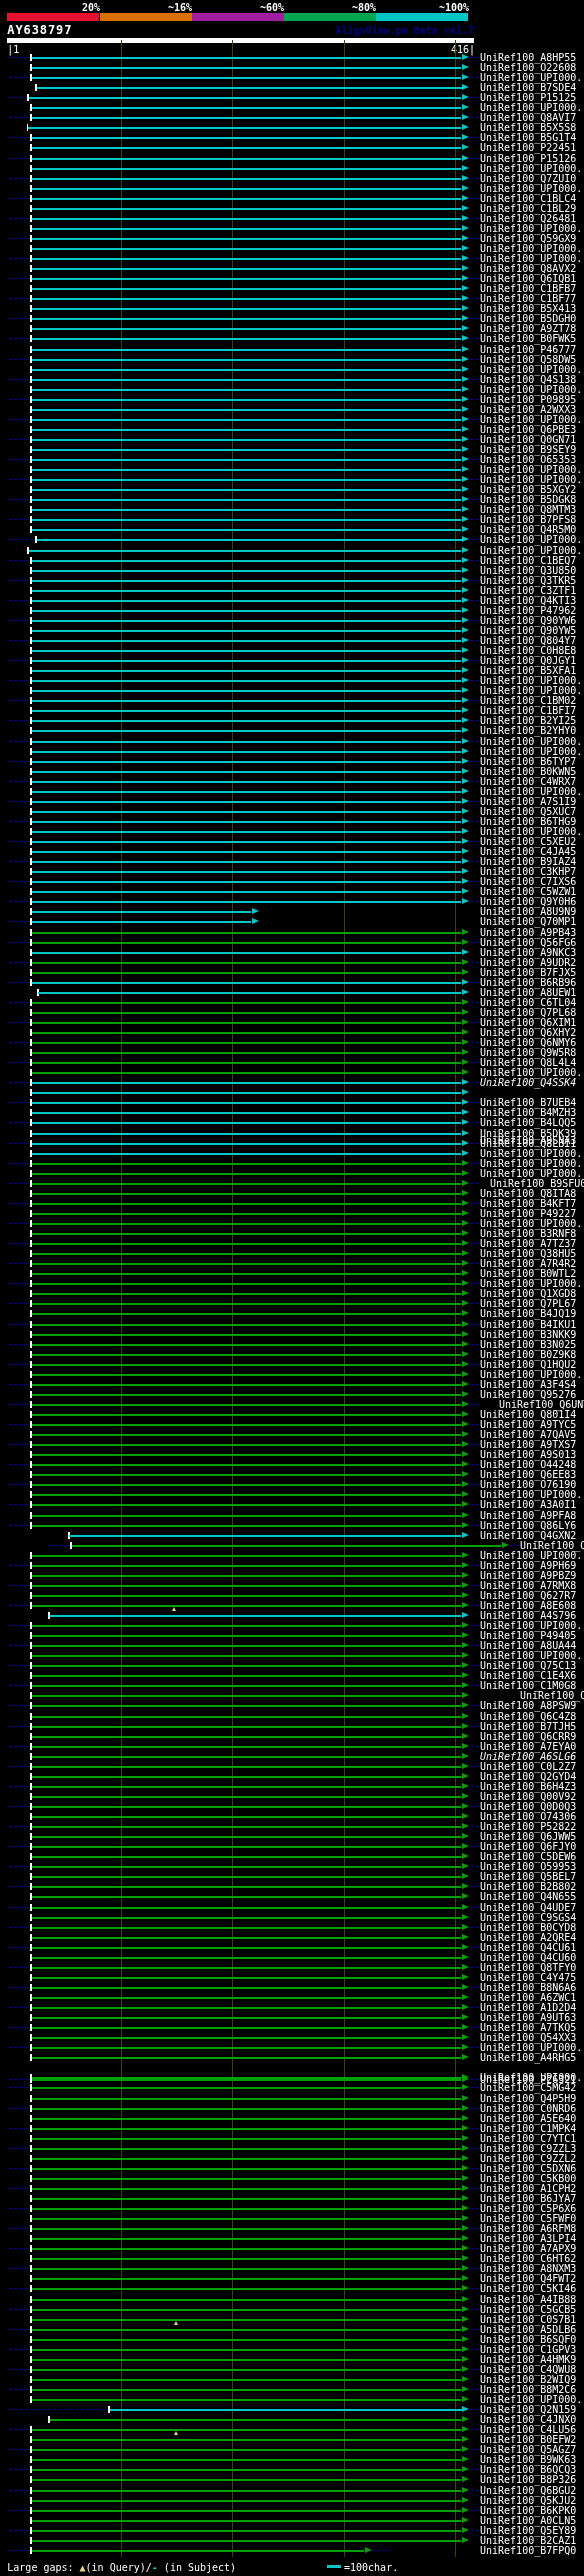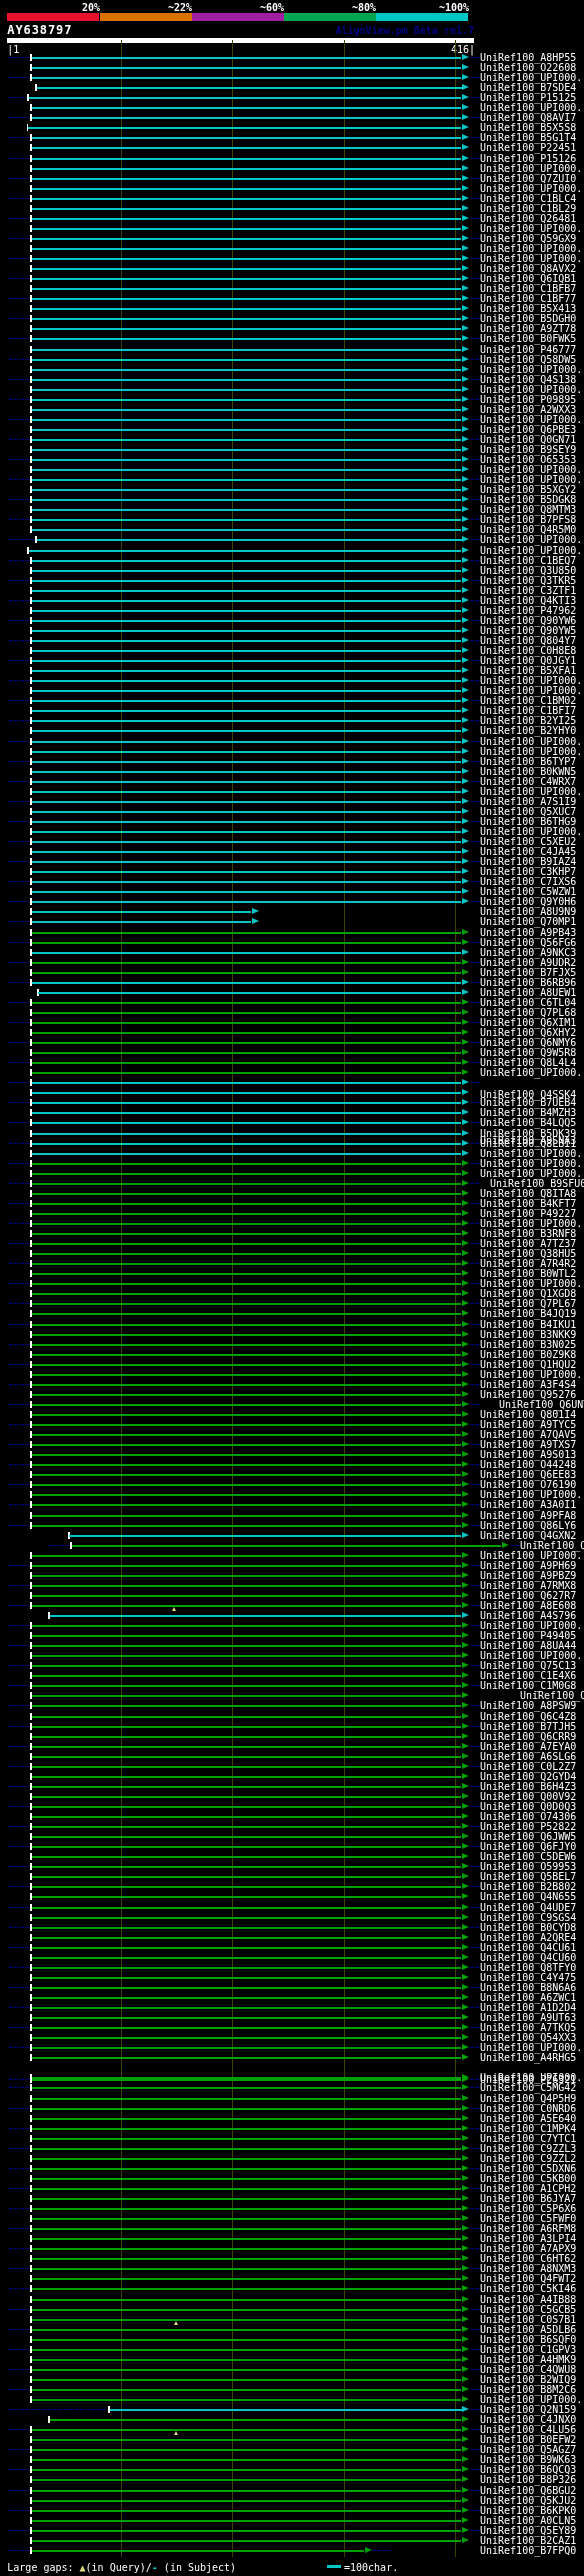--- a/index.html
+++ b/index.html
@@ -28,21 +28,21 @@
   .footer .s{color:#00c6c6;font-weight:bold;}
   .legend-line{position:absolute;left:327px;top:2565px;width:13.7px;height:2.7px;background:#00c6c6;}
   .legend-text{position:absolute;left:344px;top:2562px;color:#fff;font-size:10px;}
 </style>
 </head>
 <body>
 
 <div id="app">
   <div id="scale-labels">
       <div class="scale-label" style="left: 100px;">20%</div>
-      <div class="scale-label" style="left: 192px;">~22%</div>
+      <div class="scale-label" style="left: 192px;">~16%</div>
       <div class="scale-label" style="left: 284px;">~60%</div>
       <div class="scale-label" style="left: 376px;">~80%</div>
       <div class="scale-label" style="left: 469px;">~100%</div>
     </div>
   <div id="scale-bar">
       <div class="scale-seg" style="left: 7.3px; width: 92px; background: rgb(232, 17, 45);"></div>
       <div class="scale-seg" style="left: 100px; width: 92px; background: rgb(217, 112, 0);"></div>
       <div class="scale-seg" style="left: 192px; width: 92px; background: rgb(160, 31, 160);"></div>
       <div class="scale-seg" style="left: 284px; width: 92px; background: rgb(0, 165, 81);"></div>
       <div class="scale-seg" style="left: 376px; width: 92px; background: rgb(0, 198, 198);"></div>
@@ -769,21 +769,21 @@
         <div class="bar" style="left: 32px; top: 3.7px; width: 429px; background: rgb(0, 160, 0);"></div>
         <div class="arrow" style="left: 462px; top: 0.9px; border-left: 7.3px solid rgb(0, 160, 0);"></div>
         <div class="hitlabel" style="left: 480px; top: 0px;">UniRef100_UPI000..</div>
       </div>
       <div style="position: absolute; left: 0px; top: 1078px; width: 585px; height: 10px;">
         <div class="lead" style="left: 9.1px; top: 3.7px; width: 20px;"></div>
         <div class="tick" style="left: 30px; top: 0.9px;"></div>
         <div class="bar" style="left: 32px; top: 3.7px; width: 429px; background: rgb(0, 198, 198);"></div>
         <div class="arrow" style="left: 462px; top: 0.9px; border-left: 7.3px solid rgb(0, 198, 198);"></div>
         <div class="tail" style="left: 470px; top: 3.7px; width: 9.1px;"></div>
-        <div class="hitlabel" style="left: 480px; top: 12px;">UniRef100_Q4SSK4</div>
+        <div class="hitlabel" style="left: 480px; top: 0px; font-style: italic;">UniRef100_Q4SSK4</div>
       </div>
       <div style="position: absolute; left: 0px; top: 1088px; width: 585px; height: 10px;">
         <div class="tick" style="left: 30px; top: 0.9px;"></div>
         <div class="bar" style="left: 32px; top: 3.7px; width: 429px; background: rgb(0, 198, 198);"></div>
         <div class="arrow" style="left: 462px; top: 0.9px; border-left: 7.3px solid rgb(0, 198, 198);"></div>
         <div class="hitlabel" style="left: 480px; top: 0px; margin-top: 48px;">UniRef100_A9SNA3</div>
       </div>
       <div style="position: absolute; left: 0px; top: 1098px; width: 585px; height: 10px;">
         <div class="lead" style="left: 9.1px; top: 3.7px; width: 20px;"></div>
         <div class="tick" style="left: 30px; top: 0.9px;"></div>
@@ -1238,21 +1238,21 @@
         <div class="tick" style="left: 30px; top: 0.9px;"></div>
         <div class="bar" style="left: 32px; top: 3.7px; width: 429px; background: rgb(0, 160, 0);"></div>
         <div class="arrow" style="left: 462px; top: 0.9px; border-left: 7.3px solid rgb(0, 160, 0);"></div>
         <div class="tail" style="left: 470px; top: 3.7px; width: 9.1px;"></div>
         <div class="hitlabel" style="left: 480px; top: 0px;">UniRef100_A7EYA0</div>
       </div>
       <div style="position: absolute; left: 0px; top: 1752px; width: 585px; height: 10px;">
         <div class="tick" style="left: 30px; top: 0.9px;"></div>
         <div class="bar" style="left: 32px; top: 3.7px; width: 429px; background: rgb(0, 160, 0);"></div>
         <div class="arrow" style="left: 462px; top: 0.9px; border-left: 7.3px solid rgb(0, 160, 0);"></div>
-        <div class="hitlabel" style="left: 480px; top: 0px;">UniRef100_A6SLG6</div>
+        <div class="hitlabel" style="left: 480px; top: 0px; font-style: italic;">UniRef100_A6SLG6</div>
       </div>
       <div style="position: absolute; left: 0px; top: 1762px; width: 585px; height: 10px;">
         <div class="lead" style="left: 9.1px; top: 3.7px; width: 20px;"></div>
         <div class="tick" style="left: 30px; top: 0.9px;"></div>
         <div class="bar" style="left: 32px; top: 3.7px; width: 429px; background: rgb(0, 160, 0);"></div>
         <div class="arrow" style="left: 462px; top: 0.9px; border-left: 7.3px solid rgb(0, 160, 0);"></div>
         <div class="tail" style="left: 470px; top: 3.7px; width: 9.1px;"></div>
         <div class="hitlabel" style="left: 480px; top: 0px;">UniRef100_C0L2Z7</div>
       </div>
       <div style="position: absolute; left: 0px; top: 1772px; width: 585px; height: 10px;">

